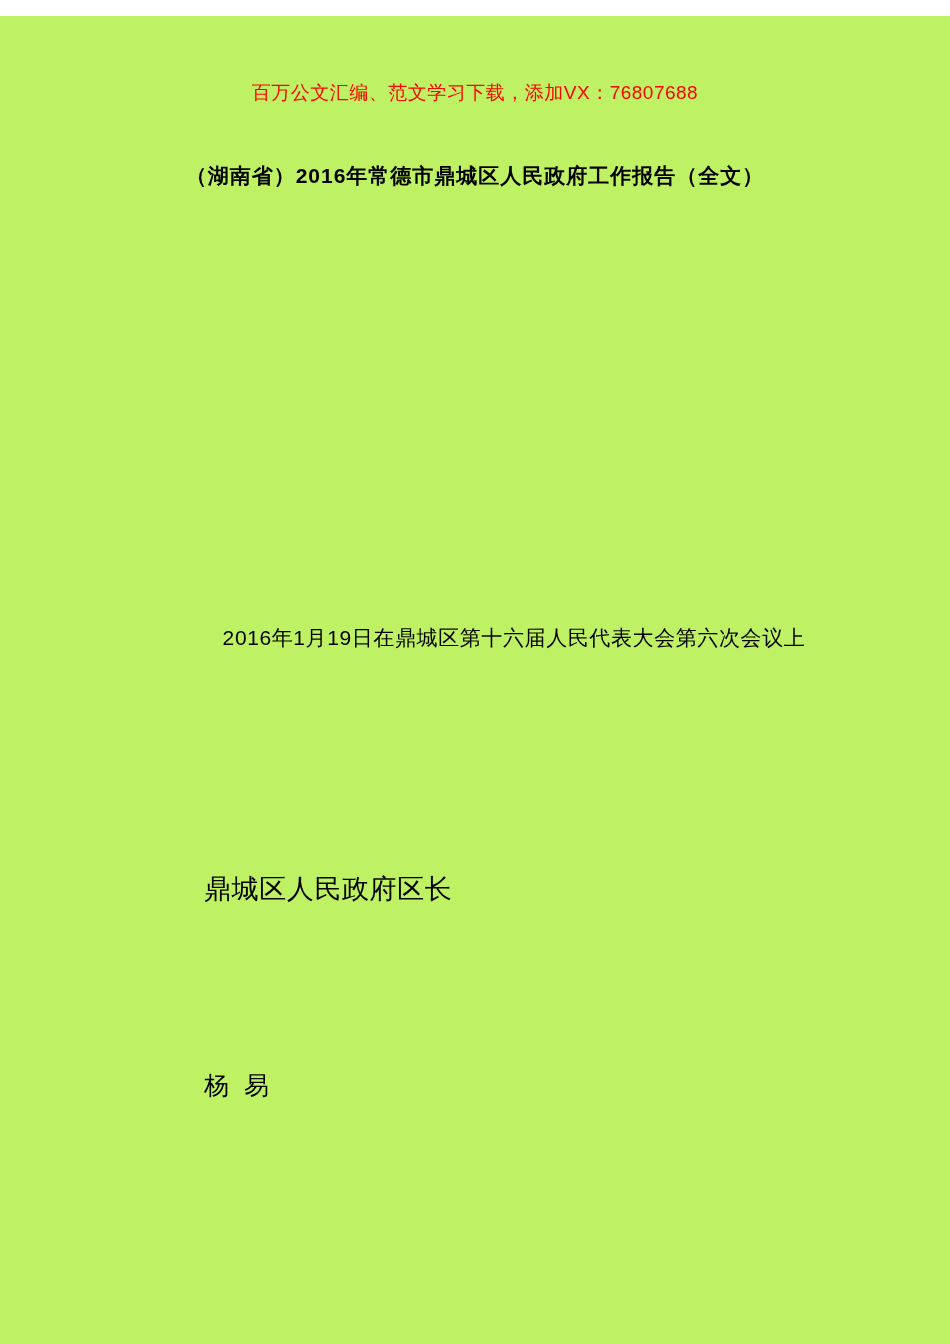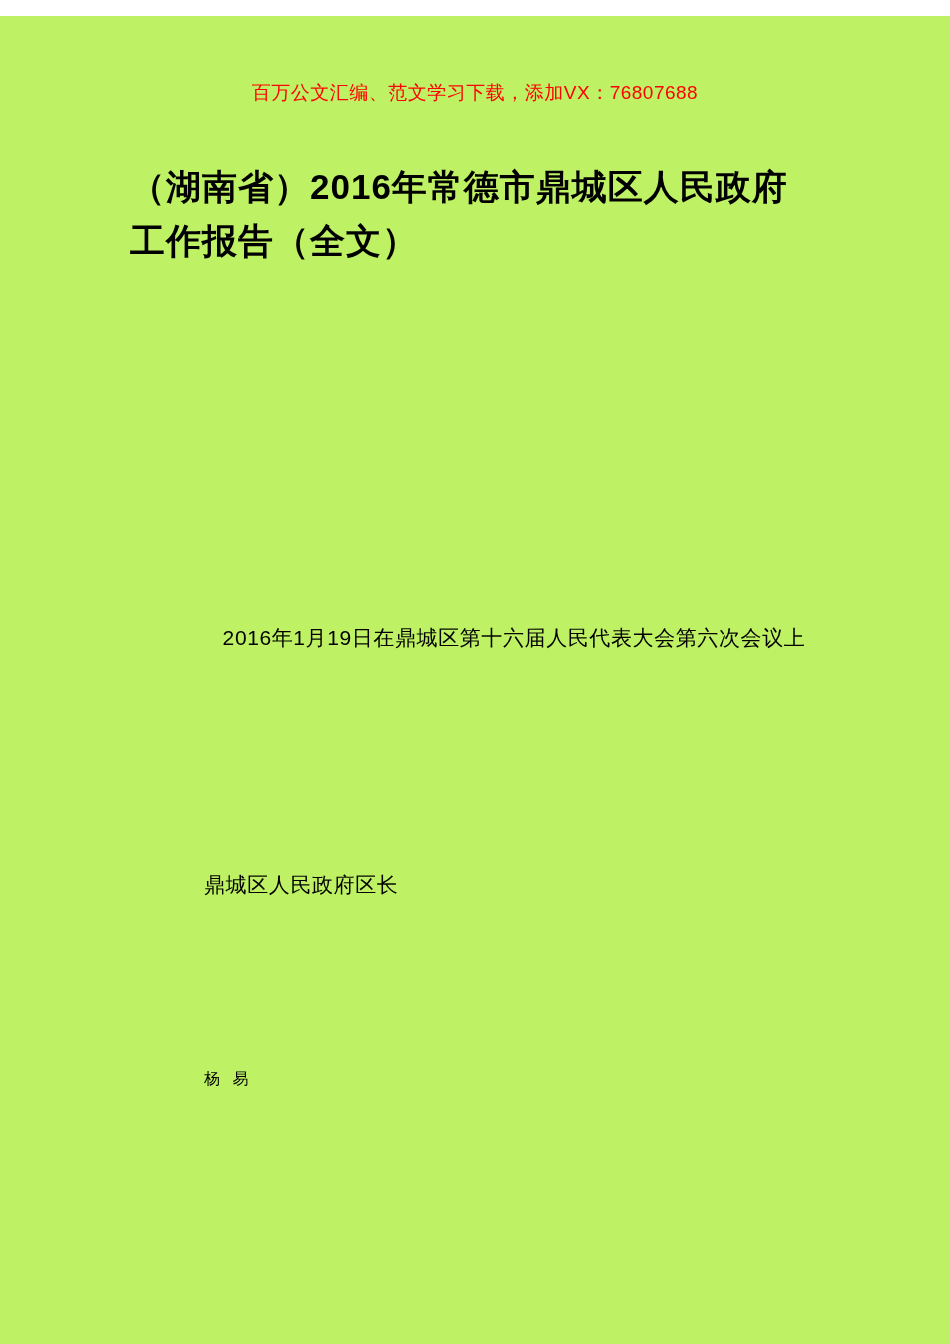--- a/index.html
+++ b/index.html
@@ -30,21 +30,22 @@
     font-size: 19px;
     letter-spacing: 0.5px;
     font-family: "Liberation Sans", sans-serif;
     white-space: nowrap;
   }
   .doc-title {
     position: absolute;
     top: 144px;
     left: 130px;
     width: 690px;
-    font-size: 35px;
+    text-align: center;
+    font-size: 21px;
     font-weight: bold;
     line-height: 1.55;
     letter-spacing: 1px;
     font-family: "Liberation Sans", sans-serif;
   }
   .meeting-line {
     position: absolute;
     top: 604px;
     left: 140px;
     width: 680px;
@@ -52,29 +53,29 @@
     line-height: 1.75;
     text-indent: 68px;
     letter-spacing: 0.6px;
     font-family: "Liberation Sans", sans-serif;
     text-align: center;
   }
   .role-line {
     position: absolute;
     top: 855px;
     left: 204px;
-    font-size: 21px;
+    font-size: 27px;
     letter-spacing: 0.6px;
     font-family: "Liberation Sans", sans-serif;
   }
   .name-line {
     position: absolute;
     top: 1053px;
     left: 204px;
-    font-size: 16px;
+    font-size: 25px;
     letter-spacing: 4px;
     font-family: "Liberation Sans", sans-serif;
   }
 </style>
 </head>
 <body>
 
 <div class="page">
 
   <div class="watermark">百万公文汇编、范文学习下载，添加VX：76807688</div>

